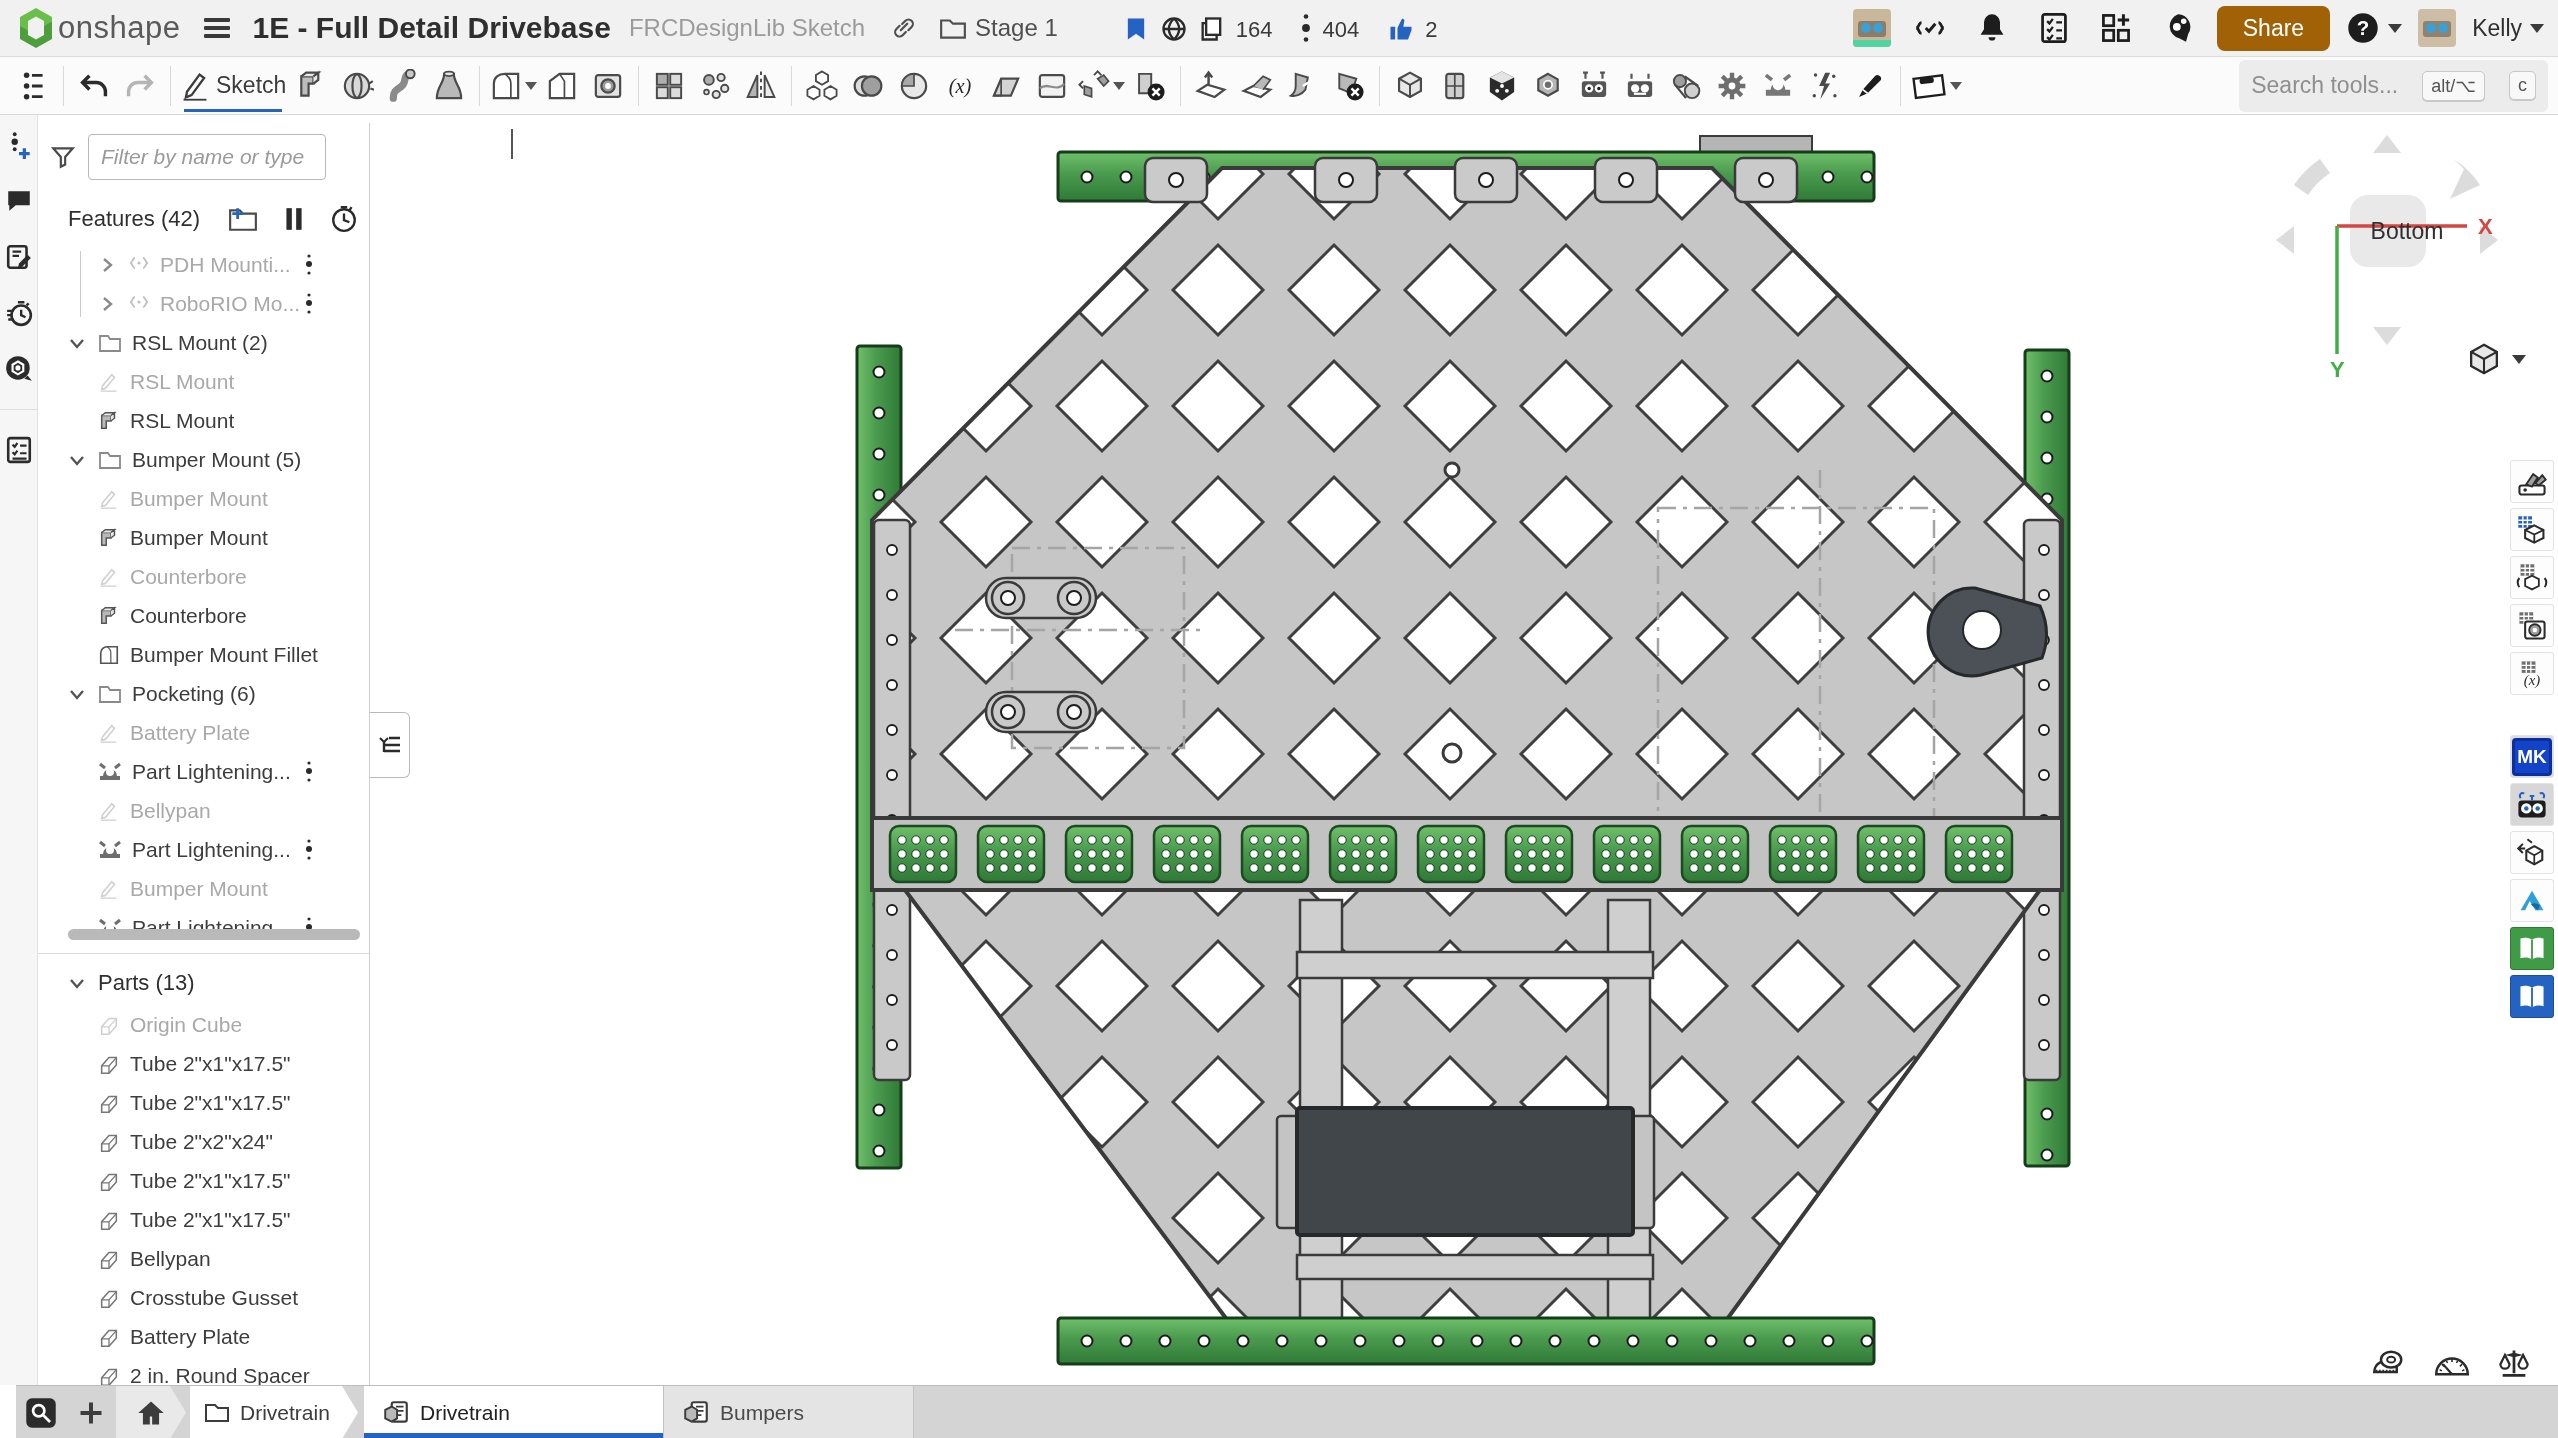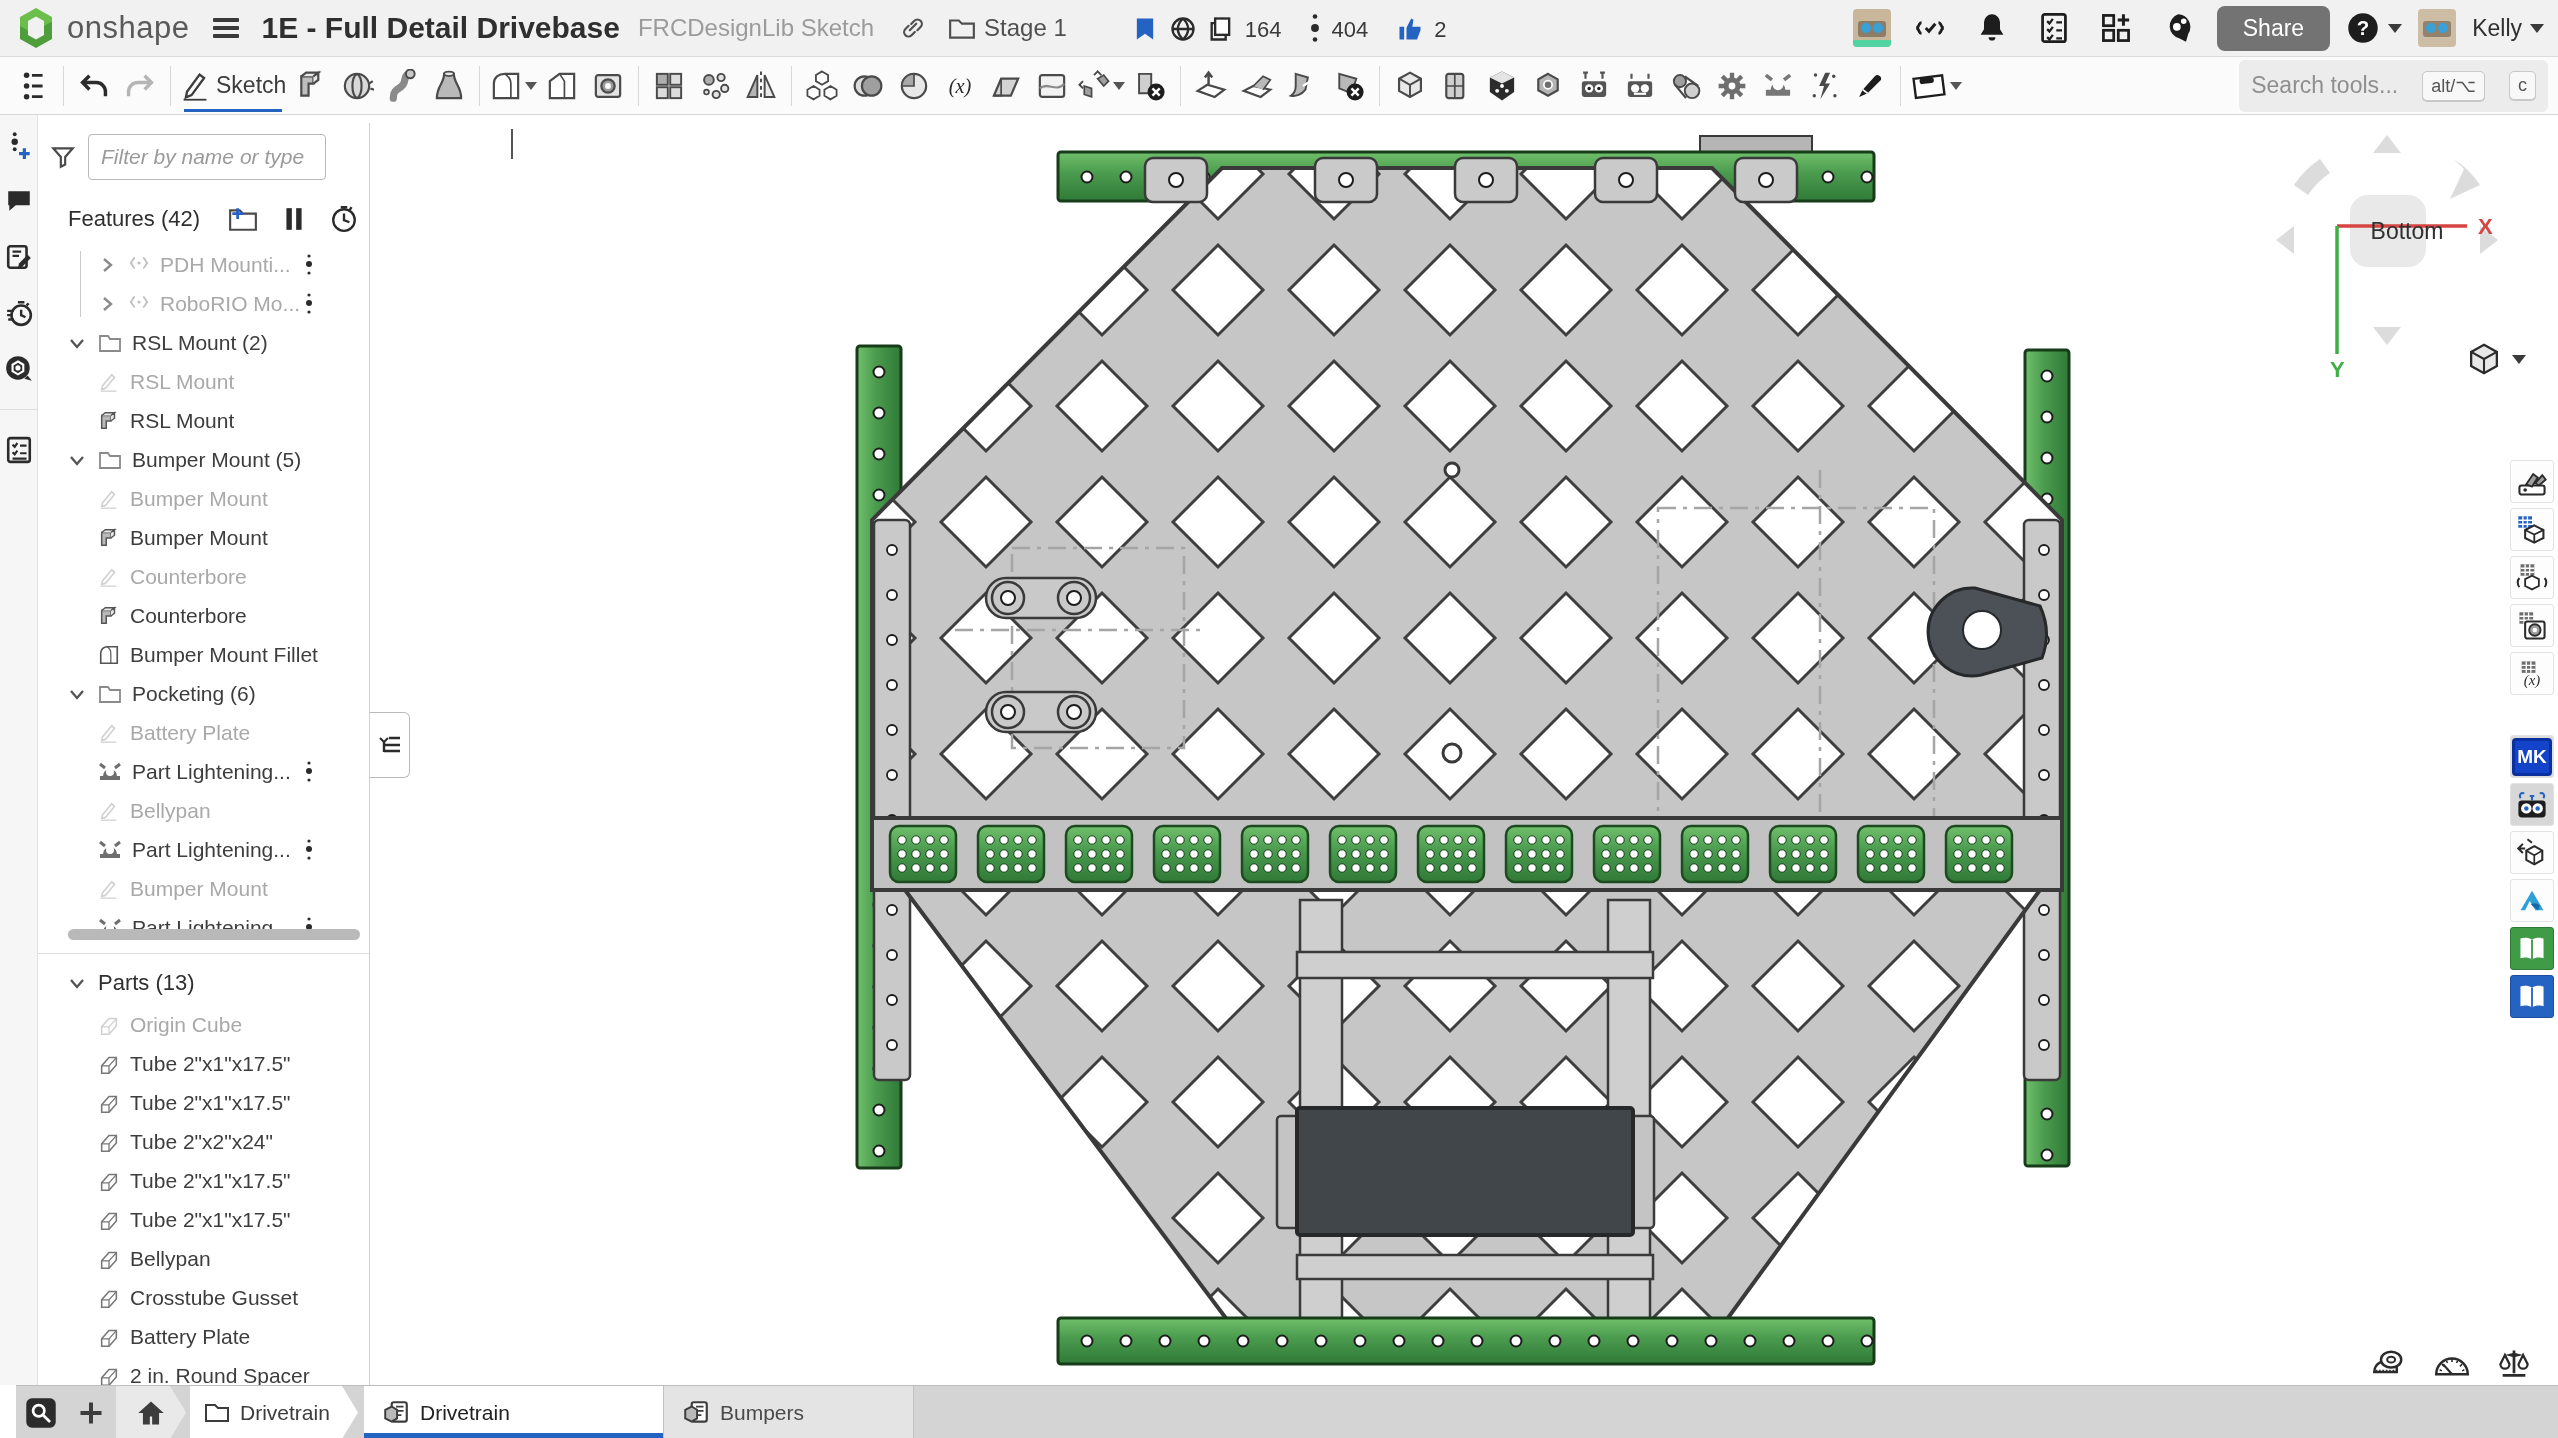--- a/index.html
+++ b/index.html
@@ -2,31 +2,31 @@
 <html><head>
 <meta charset="utf-8">
 <style>
   html,body{margin:0;padding:0;background:#ffffff;font-family:"Liberation Sans",sans-serif;}
   *{box-sizing:border-box;}
   #app{position:relative;width:2558px;height:1438px;overflow:hidden;background:#fff;color:#3c3c3c;}
 
   
   .topbar{position:absolute;left:0;top:0;width:2558px;height:57px;background:#f1f1f1;border-bottom:1px solid #dcdcdc;display:flex;align-items:center;}
   .logo-wrap{display:flex;align-items:center;margin-left:16px;}
-  .logo-text{font-size:31px;color:#5a5a5a;letter-spacing:.5px;margin-left:11px;font-weight:400;}
+  .logo-text{font-size:31px;color:#5a5a5a;letter-spacing:.5px;margin-left:2px;font-weight:400;}
   .hamburger{margin-left:24px;display:flex;flex-direction:column;gap:4px;cursor:pointer;}
   .hamburger span{display:block;width:26px;height:4px;background:#3a3a3a;border-radius:1px;}
   .doc-title{font-size:30px;font-weight:700;color:#2f2f2f;margin-left:22px;white-space:nowrap;}
   .doc-meta{font-size:24px;color:#9b9b9b;margin-left:18px;white-space:nowrap;}
   .ws-chip{display:flex;align-items:center;gap:8px;margin-left:26px;color:#4f4f4f;font-size:24px;}
   .hstats{display:flex;align-items:flex-end;gap:10px;margin-left:64px;color:#3a3a3a;font-size:22px;}
   .hstats .num{margin-right:18px;}
   .hright{margin-left:auto;display:flex;align-items:center;gap:16px;margin-right:14px;}
   .avatar{width:38px;height:38px;border-radius:4px;overflow:hidden;flex:none;}
-  .share-btn{background:#737373;color:#fff;font-size:23px;border:none;border-radius:8px;padding:9px 26px;cursor:pointer;}
+  .share-btn{background:#a16207;color:#fff;font-size:23px;border:none;border-radius:8px;padding:9px 26px;cursor:pointer;}
   .kelly{font-size:23px;color:#2f2f2f;display:flex;align-items:center;gap:8px;}
   .carett{width:0;height:0;border-left:7px solid transparent;border-right:7px solid transparent;border-top:9px solid #3a3a3a;display:inline-block;}
 
   
   .toolbar{position:absolute;left:0;top:57px;width:2558px;height:58px;background:#fbfbfb;border-bottom:1px solid #d8d8d8;display:flex;align-items:center;padding:0 10px;}
   .tbtn{height:48px;min-width:46px;display:flex;align-items:center;justify-content:center;border-radius:4px;cursor:pointer;position:relative;padding:0 2px;text-align:center;}
   .tsep{width:1px;height:40px;background:#d8d8d8;margin:0 7px;flex:none;}
   .sketch-label{font-size:23px;color:#3c3c3c;margin-left:6px;}
   .active-tool::after{content:"";position:absolute;left:6px;right:6px;bottom:-2px;height:3px;background:#2563c2;}
   .tchev{width:0;height:0;border-left:6px solid transparent;border-right:6px solid transparent;border-top:8px solid #555;margin-left:2px;}

